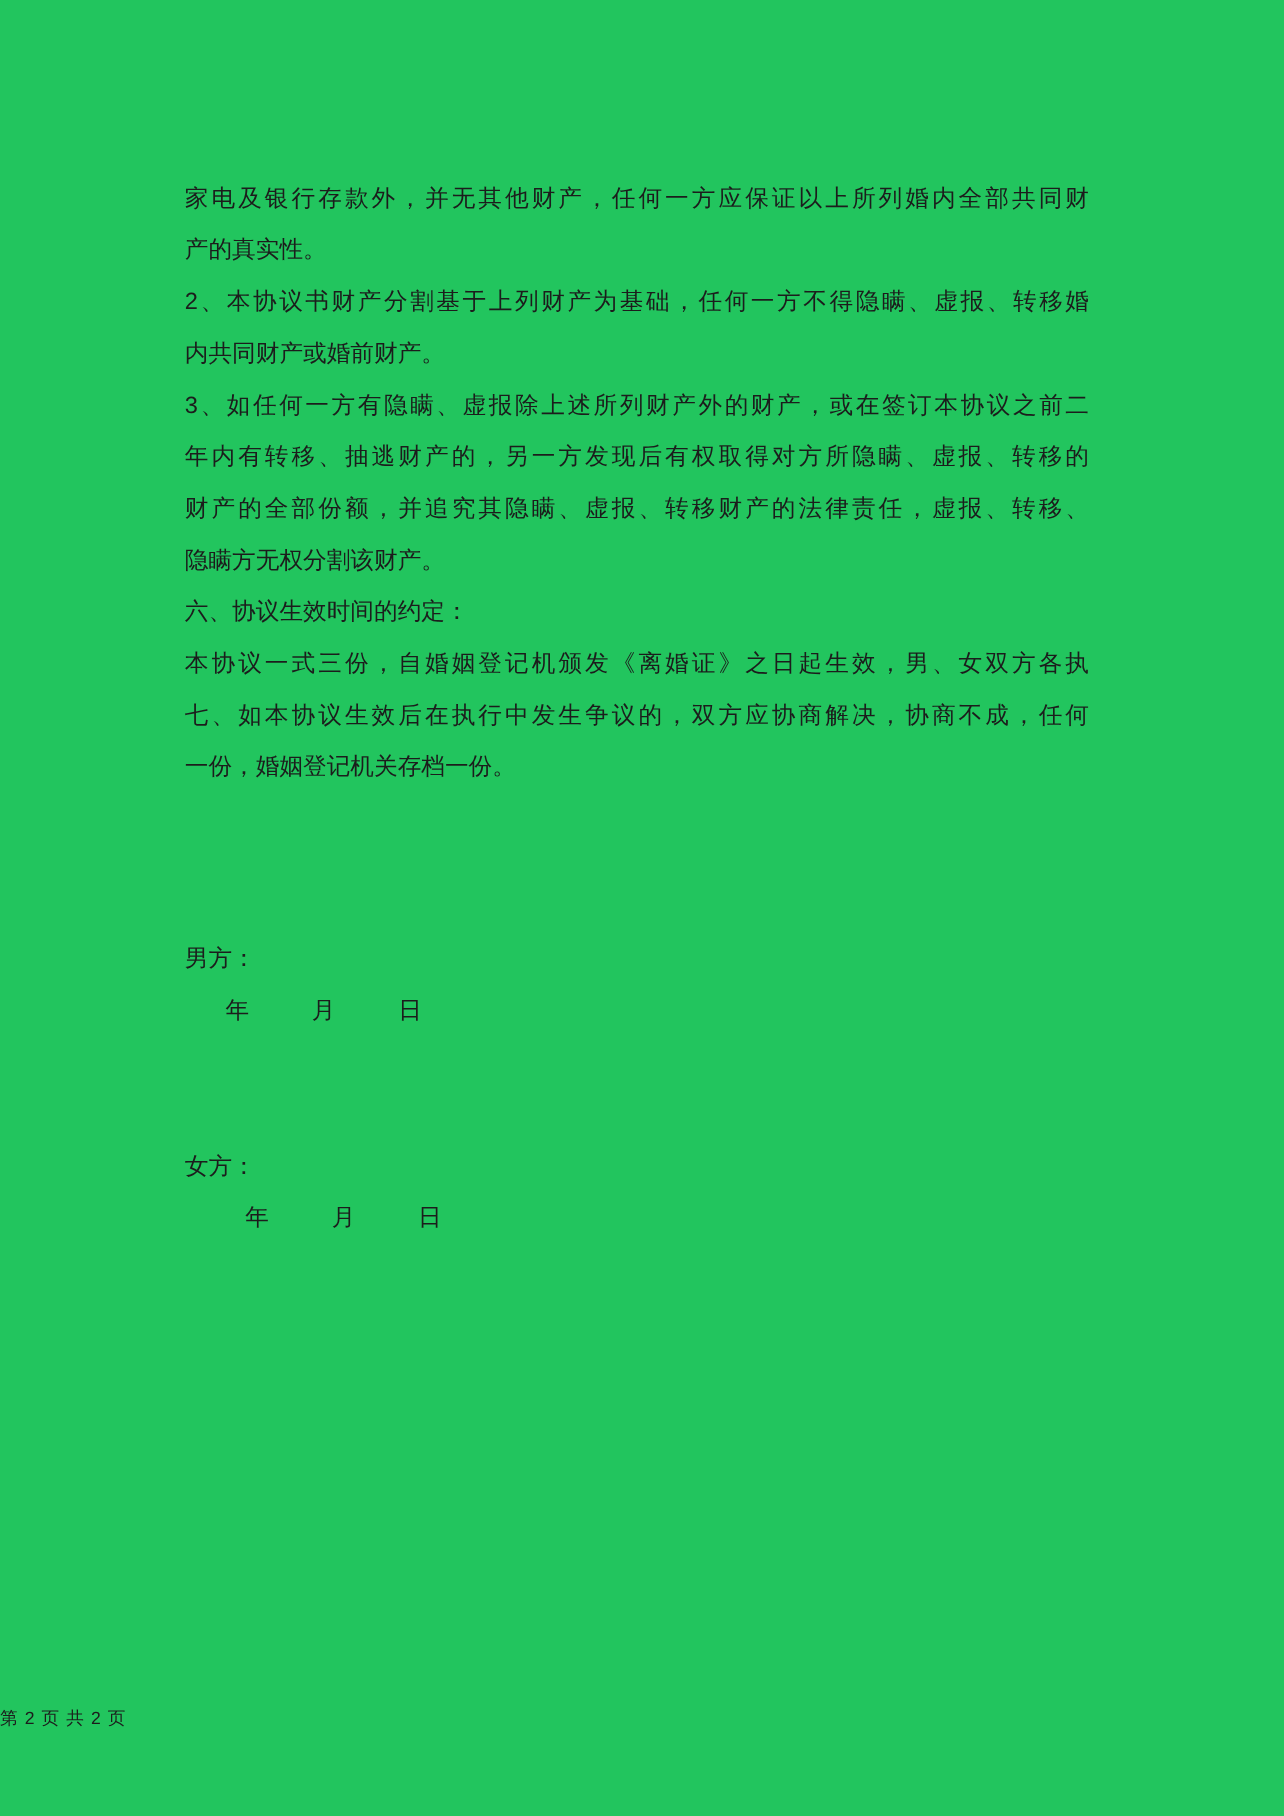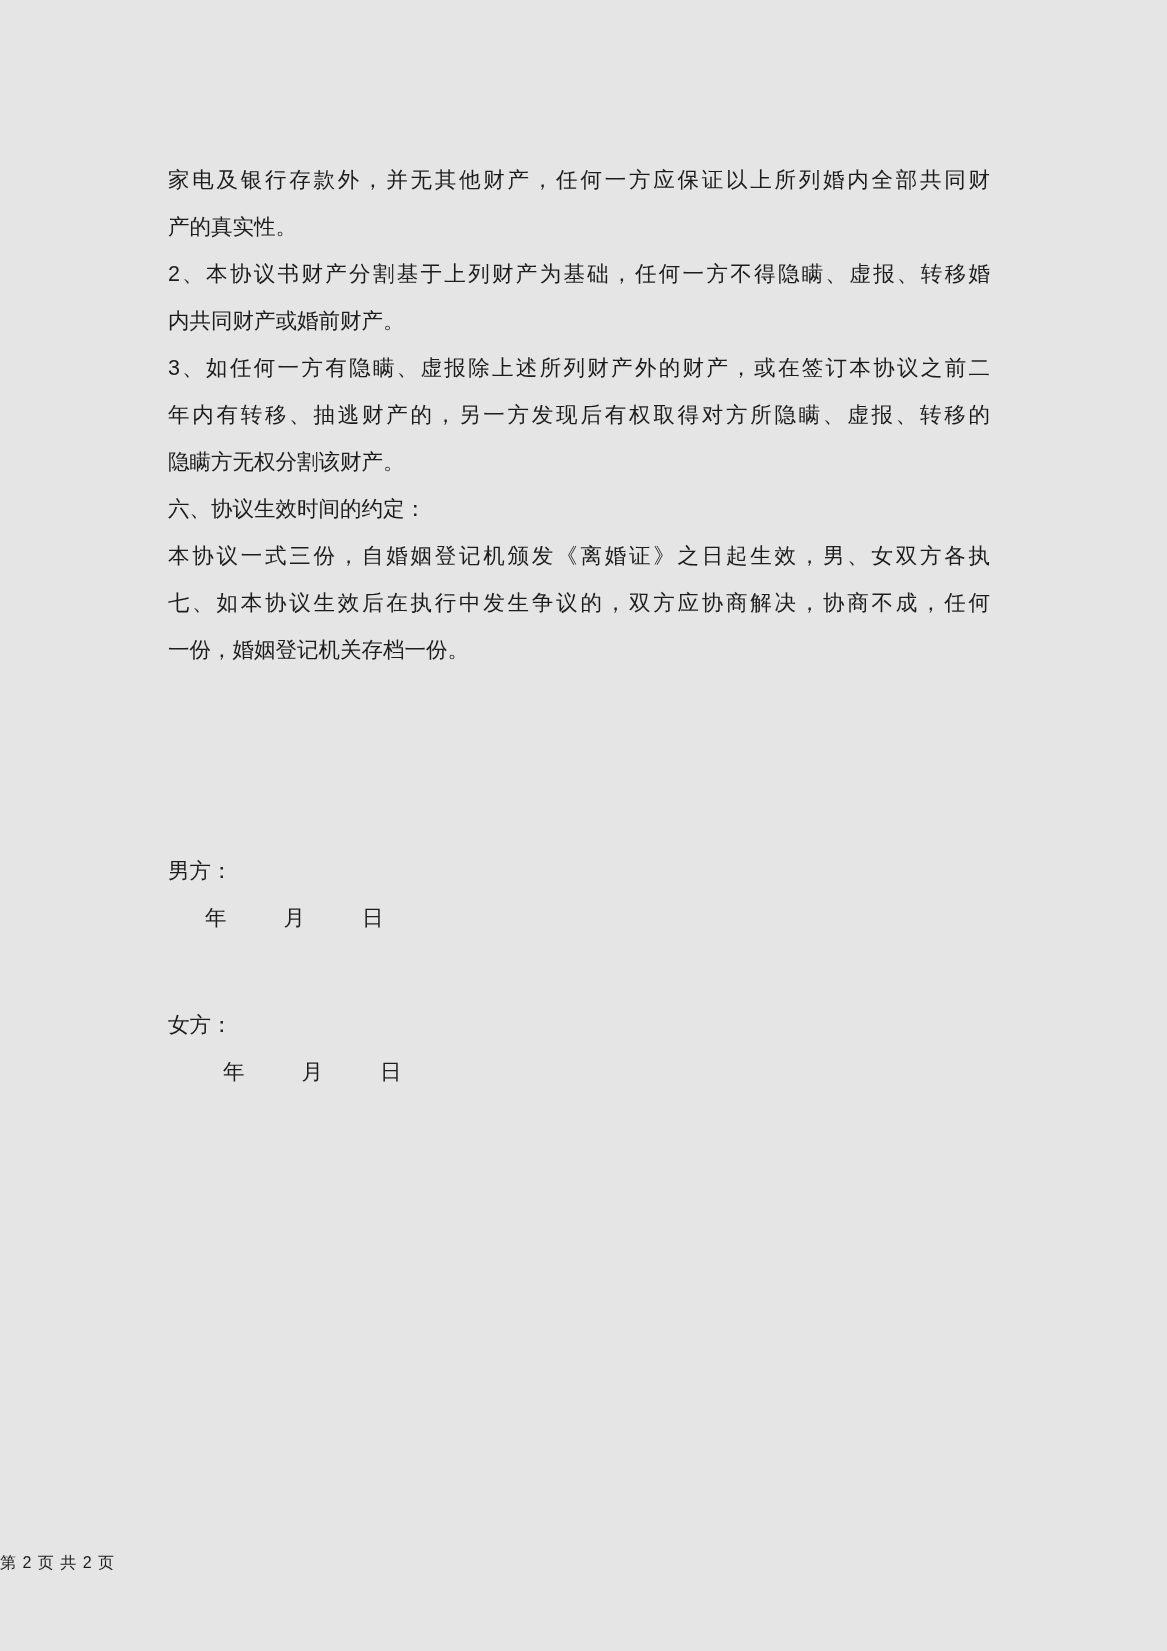--- a/index.html
+++ b/index.html
@@ -4,21 +4,21 @@
 <style>
   html, body {
     margin: 0;
     padding: 0;
     background: #ffffff;
   }
   .page {
     position: relative;
     width: 1167px;
     height: 1651px;
-    background: #e5e5e5;
+    background: #22c55e;
     font-family: "Liberation Sans", sans-serif;
     color: #1c1c1c;
     overflow: hidden;
   }
   .doc-text {
     position: absolute;
     left: 168px;
     top: 157px;
     width: 822px;
     font-size: 21.5px;
@@ -37,21 +37,21 @@
     text-align-last: left;
     white-space: nowrap;
   }
   .sig-block {
     position: absolute;
     left: 168px;
     font-size: 21.5px;
     line-height: 47px;
   }
   .sig-male   { top: 848px; }
-  .sig-female { top: 1002px; }
+  .sig-female { top: 1037px; }
   .sig-label  { height: 47px; }
   .date-line  { height: 47px; }
   .date-line-male   { padding-left: 37px; }
   .date-line-female { padding-left: 55px; }
   .date-unit { display: inline-block; }
   .date-unit.gap { margin-right: 51px; }
   .footer {
     position: absolute;
     top: 1551px;
     left: 0;
@@ -67,20 +67,21 @@
 
 <div class="page">
 
   <div class="doc-text">
     <div class="line fill">家电及银行存款外，并无其他财产，任何一方应保证以上所列婚内全部共同财</div>
     <div class="line short">产的真实性。</div>
     <div class="line fill">2、本协议书财产分割基于上列财产为基础，任何一方不得隐瞒、虚报、转移婚</div>
     <div class="line short">内共同财产或婚前财产。</div>
     <div class="line fill">3、如任何一方有隐瞒、虚报除上述所列财产外的财产，或在签订本协议之前二</div>
     <div class="line fill">年内有转移、抽逃财产的，另一方发现后有权取得对方所隐瞒、虚报、转移的</div>
+    <div class="line fill">财产的全部份额，并追究其隐瞒、虚报、转移财产的法律责任，虚报、转移、</div>
     <div class="line short">隐瞒方无权分割该财产。</div>
     <div class="line short">六、协议生效时间的约定：</div>
     <div class="line fill">本协议一式三份，自婚姻登记机颁发《离婚证》之日起生效，男、女双方各执</div>
     <div class="line fill">七、如本协议生效后在执行中发生争议的，双方应协商解决，协商不成，任何</div>
     <div class="line short">一份，婚姻登记机关存档一份。</div>
   </div>
 
   <div class="sig-block sig-male">
     <div class="sig-label">男方：</div>
     <div class="date-line date-line-male">

